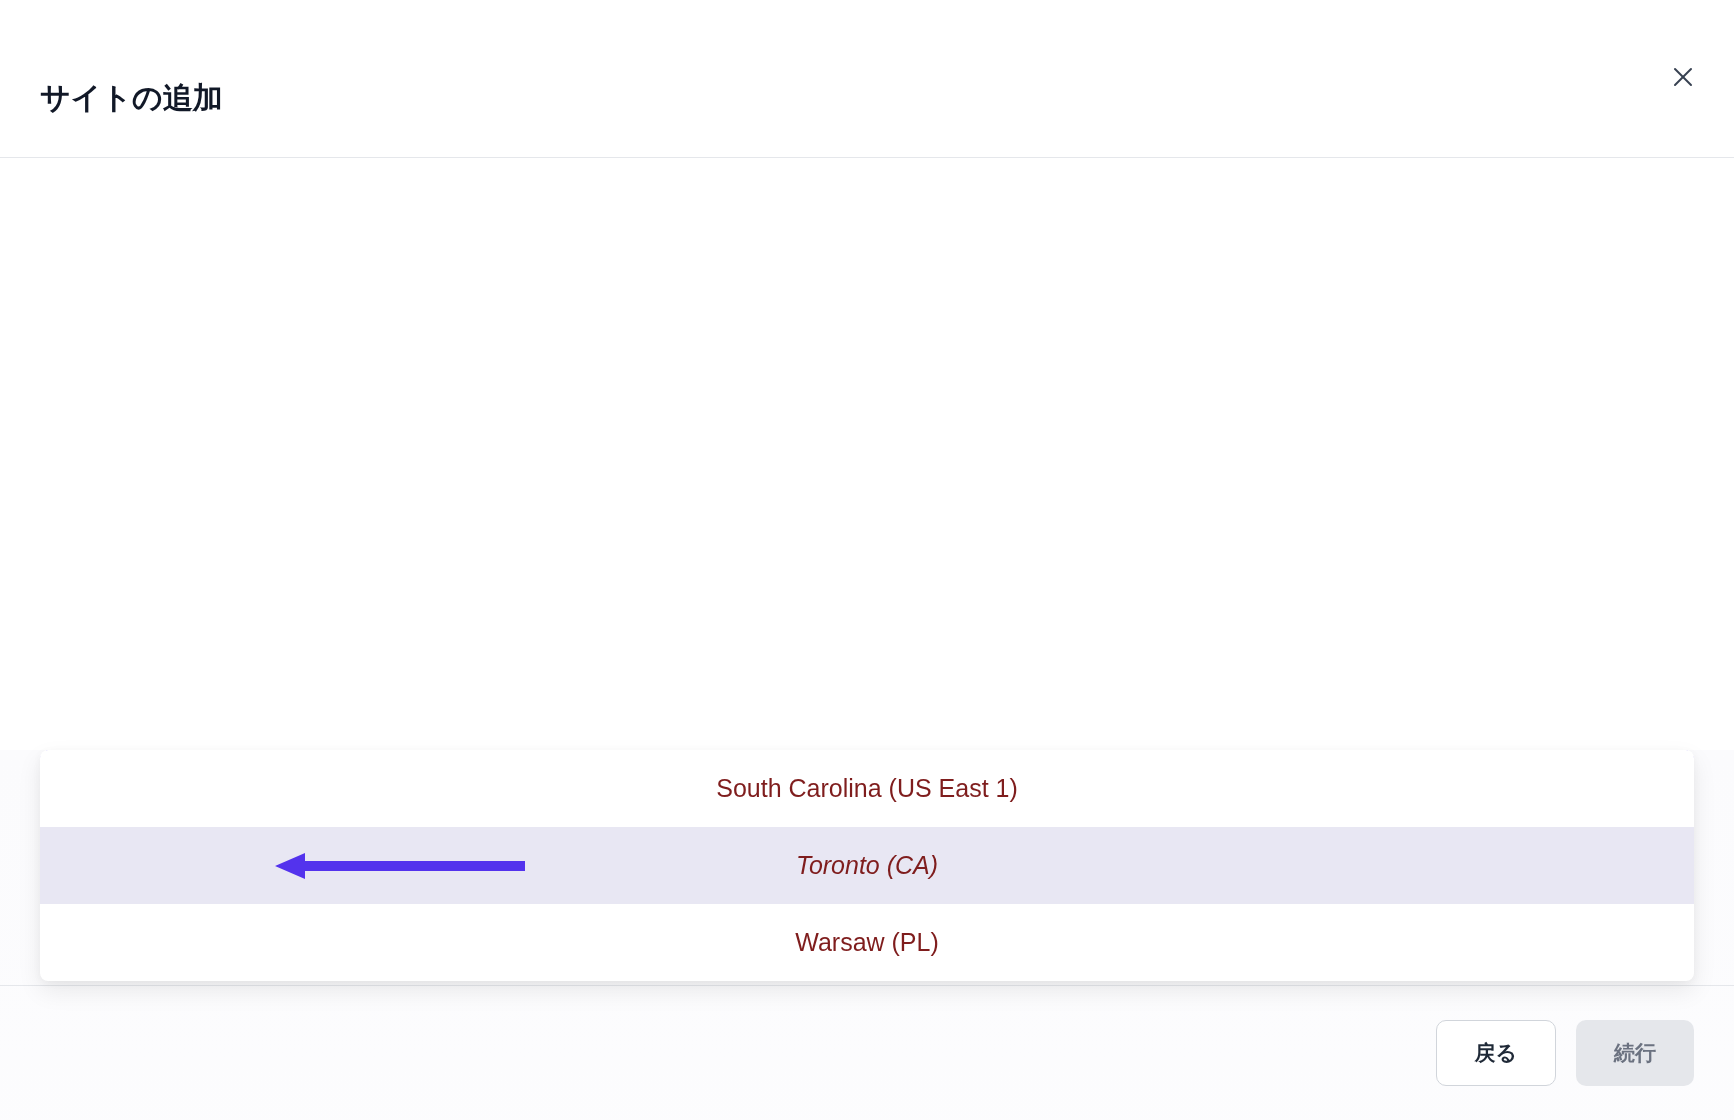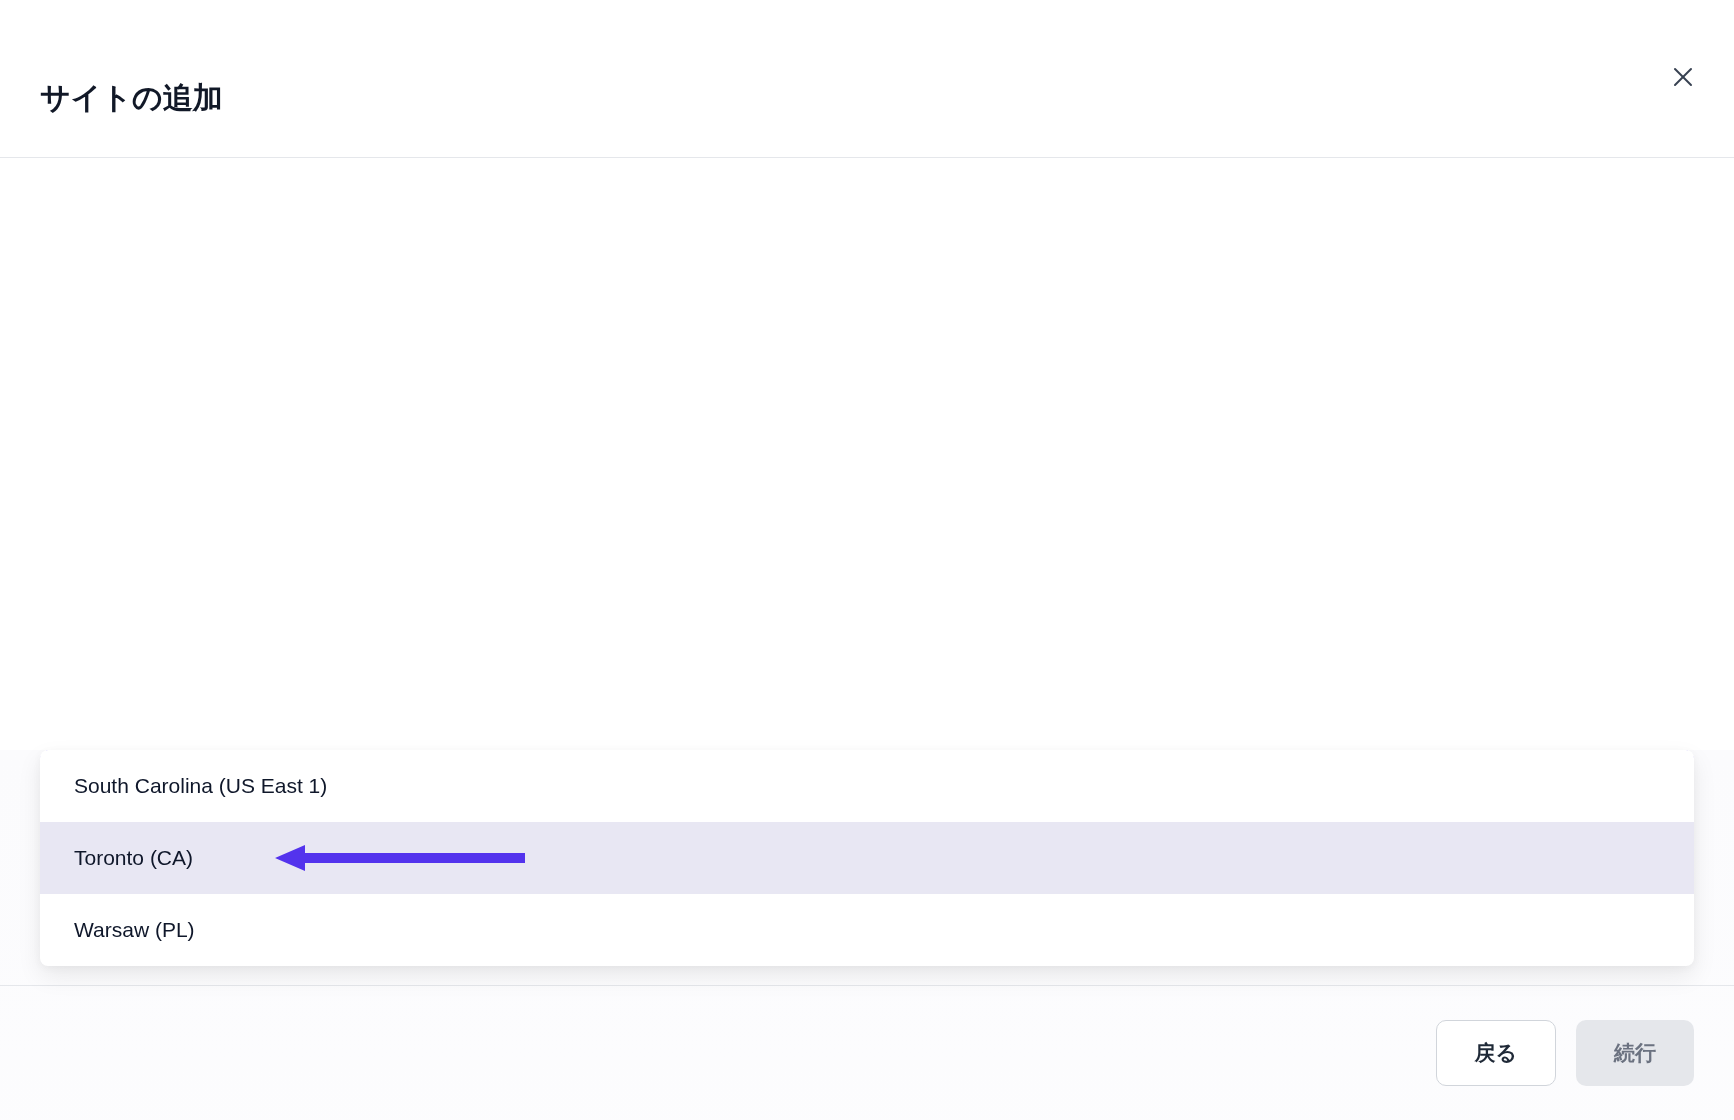--- a/index.html
+++ b/index.html
@@ -48,27 +48,29 @@
       left: 40px;
       right: 40px;
       background: #ffffff;
       border-radius: 8px;
       box-shadow: 0 10px 25px rgba(0,0,0,0.08), 0 2px 8px rgba(0,0,0,0.04);
       z-index: 20;
       overflow: hidden;
     }
     .dropdown-item {
       padding: 24px 34px;
-      font-size: 21px;
-      color: #0f172a;
+      font-size: 25px;
+      color: #7f1d1d;
       cursor: pointer;
       position: relative;
+      text-align: center;
     }
     .dropdown-item.highlighted {
       background: #e8e7f3;
+      font-style: italic;
     }
     .arrow-annotation {
       position: absolute;
       left: 235px;
       top: 50%;
       transform: translateY(-50%);
       pointer-events: none;
     }
     .select-field {
       display: flex;

